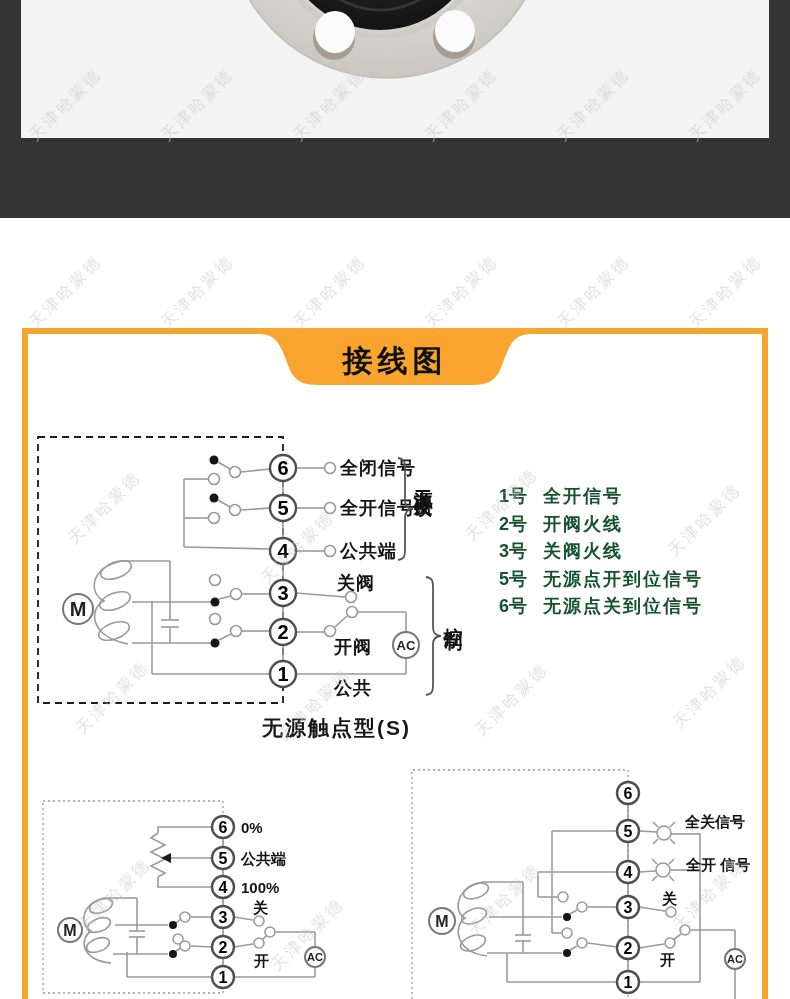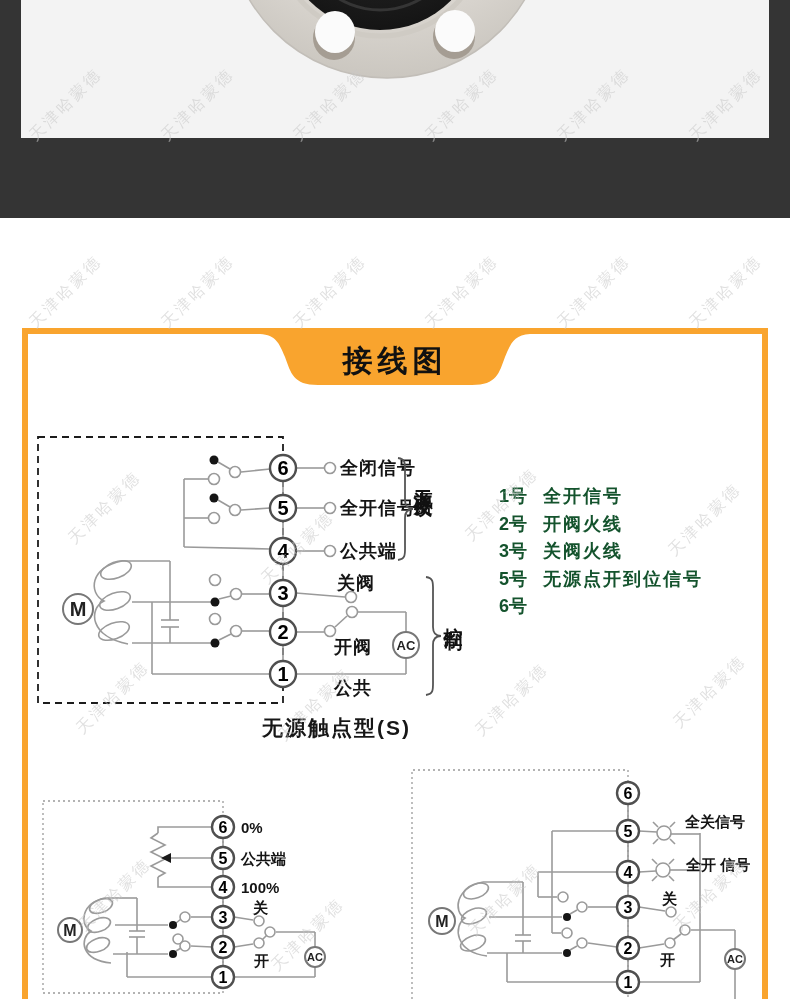--- a/index.html
+++ b/index.html
@@ -208,20 +208,21 @@
     <div class="legend-row">
         <span class="legend-num">3号</span>
         <span class="legend-desc">关阀火线</span>
       </div>
     <div class="legend-row">
         <span class="legend-num">5号</span>
         <span class="legend-desc">无源点开到位信号</span>
       </div>
     <div class="legend-row">
         <span class="legend-num">6号</span>
+        <span class="legend-desc">无源点关到位信号</span>
       </div>
   </div>
 
   <div class="caption">无源触点型(S)</div>
 
   <svg id="left-svg" class="diagram" width="320" height="229" viewBox="0 0 320 229">
     <rect x="8" y="31" width="180" height="192" class="dotted"></rect>
     <g class="wire">
       <path d="M188 57 V207"></path>
       <path d="M123 63 V57 H177"></path>

